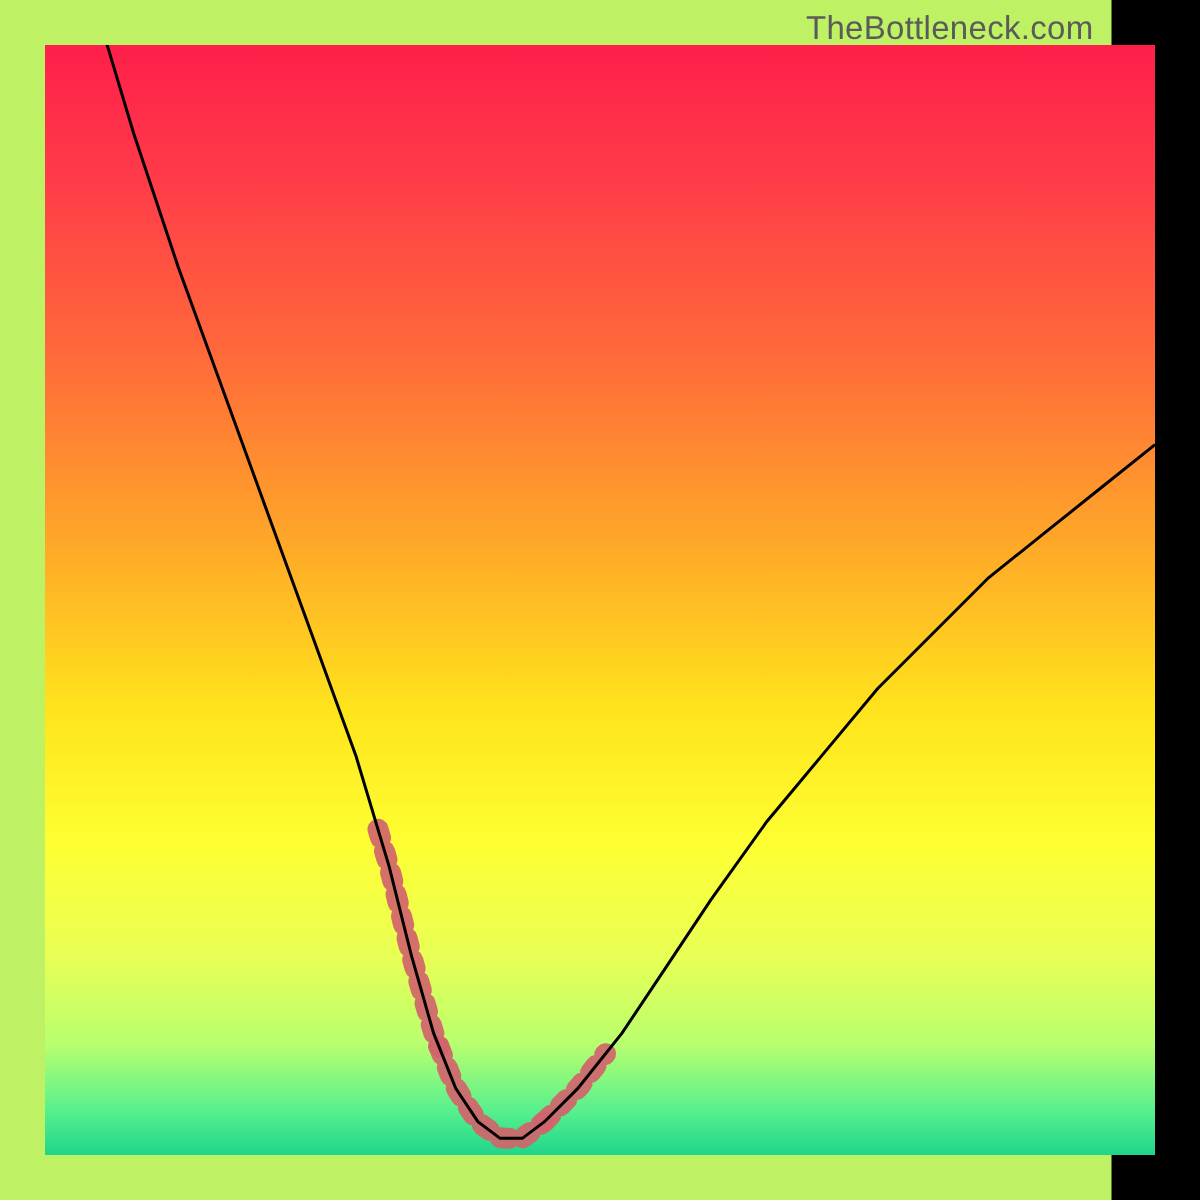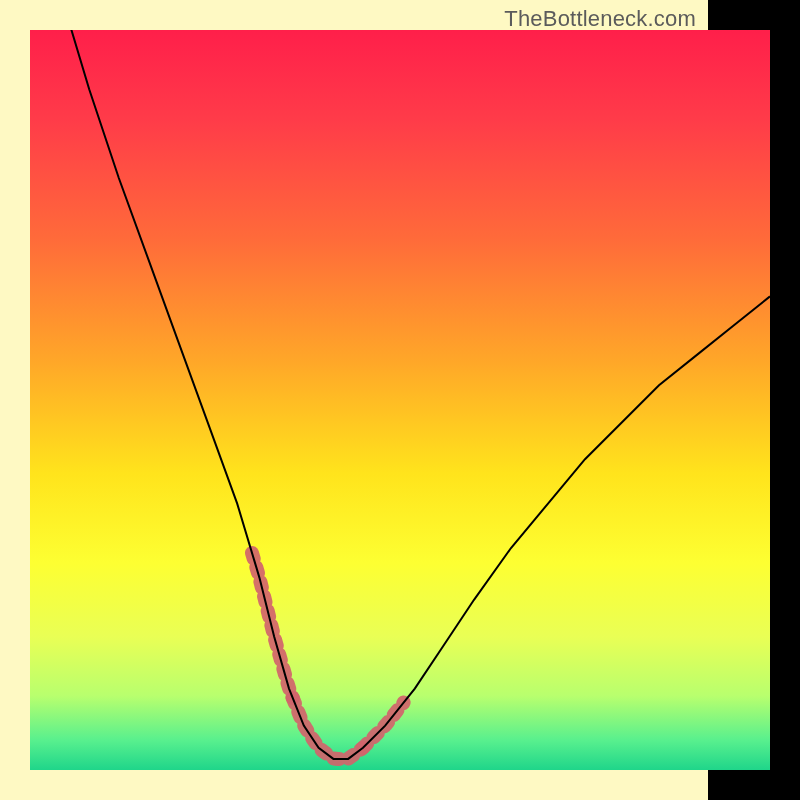--- a/index.html
+++ b/index.html
@@ -10,21 +10,22 @@
     background: #000;
     overflow: hidden;
     font-family: Arial, Helvetica, sans-serif;
   }
   .frame {
     position: absolute;
     top: 0;
     left: 0;
     width: 708px;
     height: 800px;
-    background: #fef9c3;
+    background: #bef264;
+    padding-left: 33px;
   }
   .plot-area {
     position: absolute;
     top: 30px;
     left: 30px;
     width: 740px;
     height: 740px;
   }
   .watermark {
     position: absolute;

